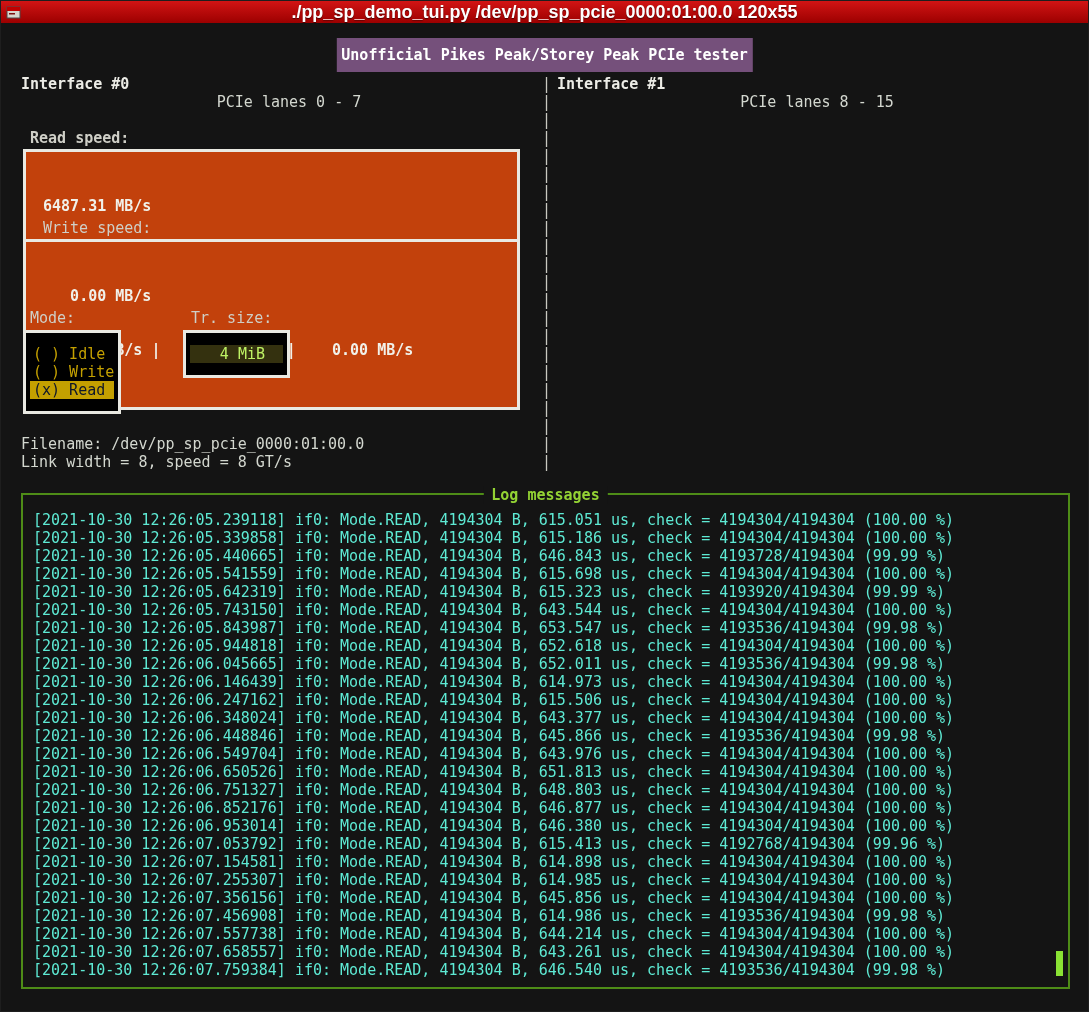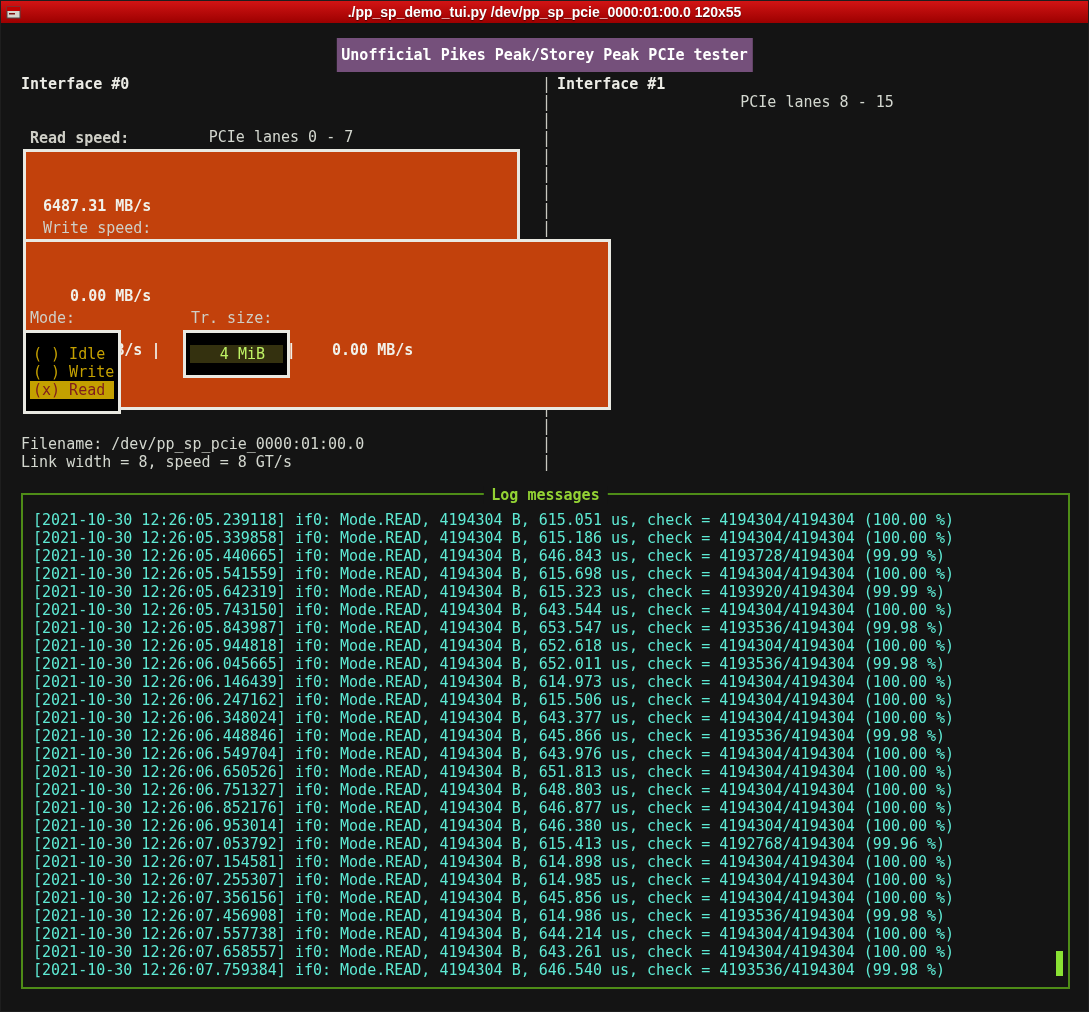--- a/index.html
+++ b/index.html
@@ -6,42 +6,42 @@
   html,body { background:#000; }
   .window {
     position:relative; width:1089px; height:1012px; background:#141414;
     font-family:"DejaVu Sans Mono", monospace; font-size:15px; line-height:18px;
     color:#d3d7cf; overflow:hidden; margin:0 auto; border:1px solid #1e1e1e;
   }
   .titlebar {
     position:absolute; top:0; left:0; right:0; height:22px;
     background:linear-gradient(180deg,#d21414,#9c0000);
     display:flex; align-items:center; justify-content:center;
-    font-family:"Liberation Sans", sans-serif; font-size:14px; font-weight:bold;
+    font-family:"Liberation Sans", sans-serif; font-size:18px; font-weight:bold;
     color:#ffffff; text-shadow:0 1px 1px rgba(0,0,0,.55);
   }
   .win-icon { position:absolute; left:5px; top:4px; width:15px; height:15px; }
   .app-title {
     position:absolute; top:37px; left:50%; transform:translateX(-50%);
     background:#75507b; color:#ffffff; font-weight:bold; padding:8px 5px; white-space:pre;
   }
   .col-header { position:absolute; text-align:left; font-weight:bold; color:#ececе6; color:#ecece6; white-space:pre; }
   .col-sub { position:absolute; text-align:center; color:#d3d7cf; white-space:pre; }
   .field-label { position:absolute; color:#cfcfc7; white-space:pre; }
   .speed-box {
     position:absolute; background:#c2410c; border:3px solid #e9e9e2;
     padding:9px 0 12px 8px; color:#f1f1ea; font-weight:bold; white-space:pre;
   }
   .speed-line { white-space:pre; }
   .mode-box {
     position:absolute; left:22px; top:329px; width:98px;
     background:#000; border:3px solid #e9e9e2; padding:12px 4px;
   }
   .mode-option { color:#c4a000; white-space:pre; padding:0 3px; }
-  .mode-option.selected { background:#c4a000; color:#7f1d1d; }
+  .mode-option.selected { background:#c4a000; color:#0f172a; }
   .tr-box {
     position:absolute; left:182px; top:329px; width:107px;
     background:#000; border:3px solid #e9e9e2; padding:12px 4px;
   }
   .tr-field {
     background:#34310f; color:#bef264; text-align:right; padding-right:18px; white-space:pre;
   }
   .divider { position:absolute; left:541px; top:74px; color:#c9c9c1; white-space:pre; }
   .log-box { position:absolute; left:20px; top:492px; width:1049px; height:496px; border:2px solid #4e8c17; }
   .log-title {
@@ -64,21 +64,21 @@
         <rect x="1" y="2" width="13" height="4" fill="#c00000"></rect>
         <rect x="3" y="8" width="6" height="1.5" fill="#7a1010"></rect>
       </svg>
     </span>
     <span>./pp_sp_demo_tui.py /dev/pp_sp_pcie_0000:01:00.0 120x55</span>
   </div>
 
   <div class="app-title">Unofficial Pikes Peak/Storey Peak PCIe tester</div>
 
   <div class="col-header" style="left:20px; top:74px; width:520px;">Interface #0</div>
-  <div class="col-sub" style="left:20px; top:92px; width:520px;margin-top:35px;">PCIe lanes 0 - 7</div>
+  <div class="col-sub" style="left:28px; top:92px; width:520px;">PCIe lanes 0 - 7</div>
   <div class="col-header" style="left:556px; top:74px; width:520px;">Interface #1</div>
   <div class="col-sub" style="left:556px; top:92px; width:520px;">PCIe lanes 8 - 15</div>
 
   <div class="divider">|
 |
 |
 |
 |
 |
 |
@@ -98,21 +98,21 @@
 |
 |</div>
 
   <div class="field-label" style="left:29px; top:128px;font-weight:bold;">Read speed:</div>
   <div class="speed-box" style="left:22px; top:148px; width:497px;">
     <div class="speed-line"> 6487.31 MB/s</div>
     <div class="speed-line">6398.16 MB/s | 6668.63 MB/s | 6823.01 MB/s</div>
   </div>
 
   <div class="field-label" style="left:42px; top:218px;">Write speed:</div>
-  <div class="speed-box" style="left:22px; top:238px; width:588px;">
+  <div class="speed-box" style="left:22px; top:238px; width:497px;">
     <div class="speed-line">    0.00 MB/s</div>
     <div class="speed-line">   0.00 MB/s |    0.00 MB/s |    0.00 MB/s</div>
   </div>
 
   <div class="field-label" style="left:29px; top:308px;">Mode:</div>
   <div class="field-label" style="left:190px; top:308px;">Tr. size:</div>
 
   <div class="mode-box">
       <div class="mode-option">( ) Idle</div>
       <div class="mode-option">( ) Write</div>

